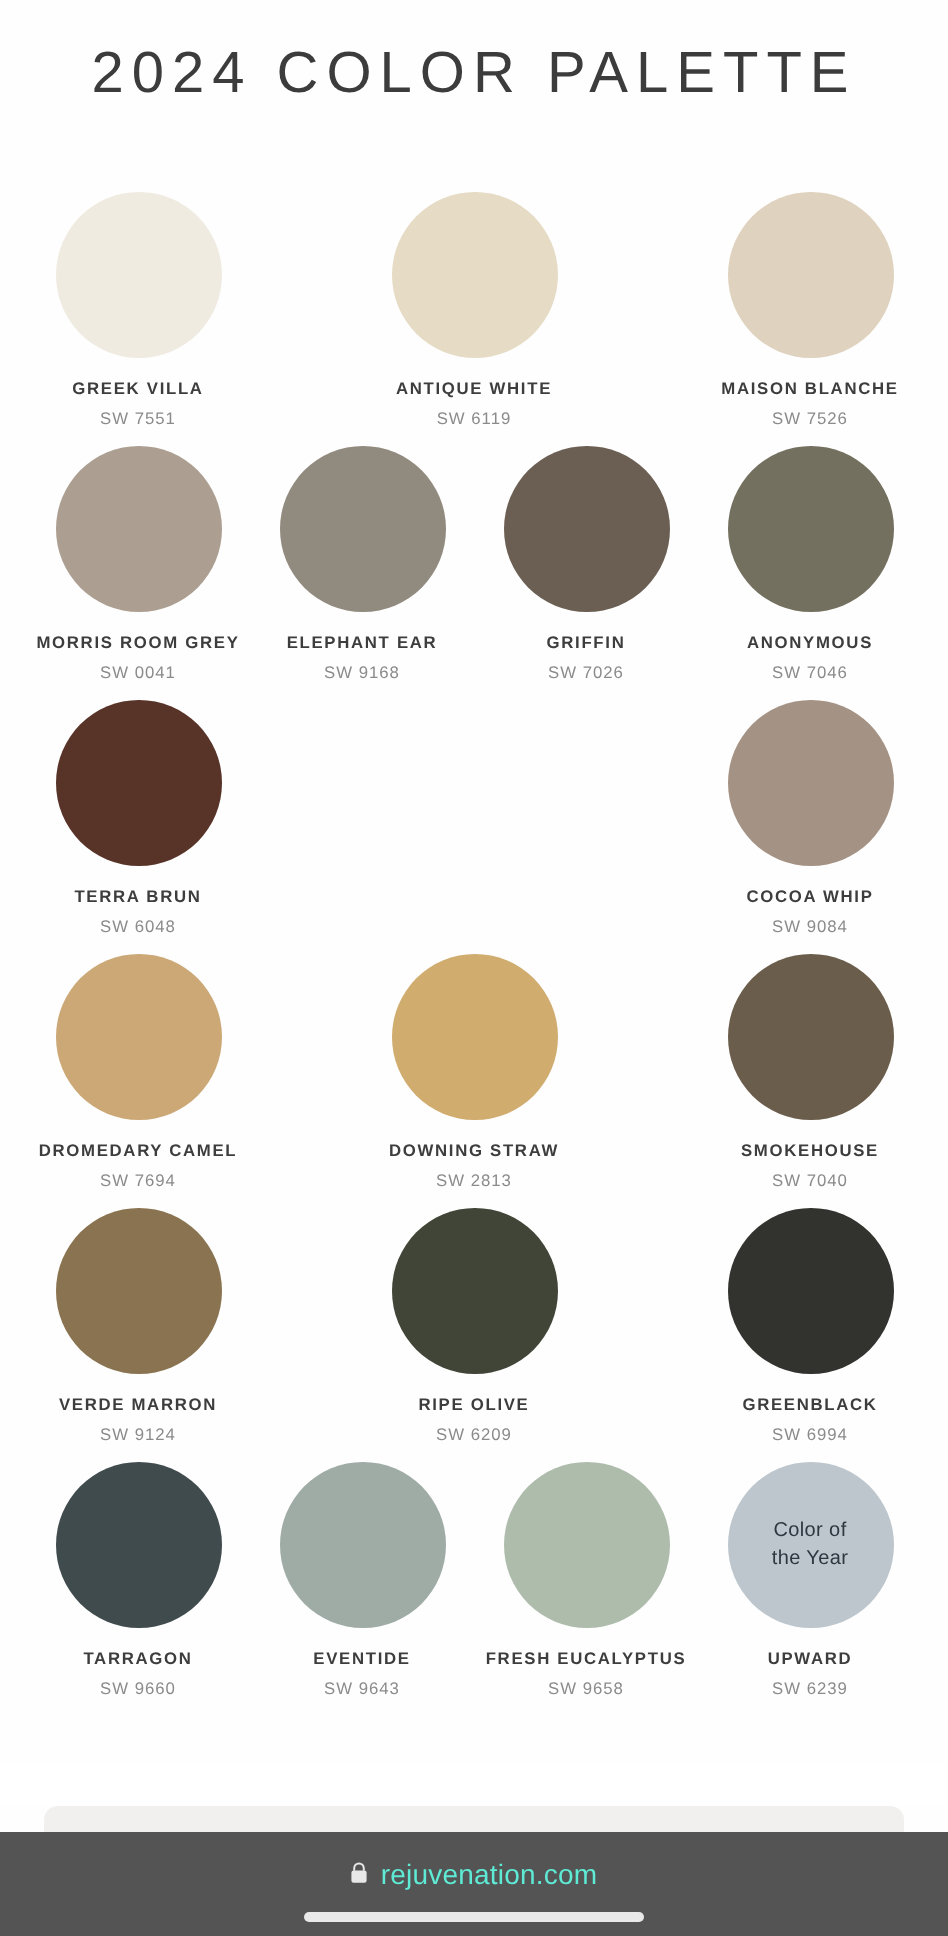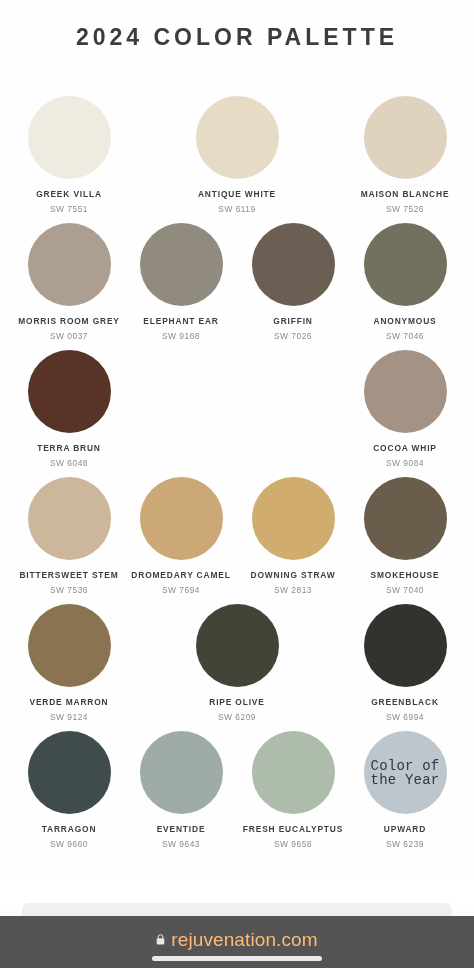--- a/index.html
+++ b/index.html
@@ -24,22 +24,22 @@
   
   .header {
     height: 74px;
     flex: 0 0 74px;
     display: flex;
     align-items: center;
     justify-content: center;
     background: #fefefe;
   }
   .page-title {
-    font-size: 23px;
-    font-weight: 700;
+    font-size: 29px;
+    font-weight: 400;
     letter-spacing: 4.0px;
     color: #3c3c3c;
     text-align: center;
     white-space: nowrap;
     font-family: "Liberation Sans", sans-serif;
   }
 
   
   .palette {
     flex: 1 1 auto;
@@ -60,22 +60,22 @@
   .swatch-disc {
     width: 83px;
     height: 83px;
     border-radius: 50%;
     display: flex;
     align-items: center;
     justify-content: center;
     flex-direction: column;
   }
   .coty-text {
-    font-family: Liberation Mono, monospace;
-    font-size: 14px;
+    font-family: Liberation Sans, sans-serif;
+    font-size: 10px;
     line-height: 14px;
     color: #2e3740;
     text-align: center;
     letter-spacing: 0.2px;
   }
   .swatch-name {
     margin-top: 10px;
     font-size: 8.4px;
     font-weight: 700;
     letter-spacing: 0.85px;
@@ -125,22 +125,22 @@
   }
   .lock-icon {
     display: inline-flex;
     width: 9px;
     height: 11px;
     position: relative;
     margin-bottom: 1px;
   }
   .lock-icon svg { display: block; }
   .url-text {
-    font-size: 19px;
-    color: #fdba74;
+    font-size: 14px;
+    color: #5eead4;
     letter-spacing: 0.1px;
     font-family: "Liberation Sans", sans-serif;
   }
   .home-indicator {
     position: absolute;
     bottom: 7px;
     left: 50%;
     transform: translateX(-50%);
     width: 170px;
     height: 5px;
@@ -173,21 +173,21 @@
         <div class="swatch-cell">
           <div class="swatch-disc" style="background: rgb(223, 210, 190);"></div>
           <div class="swatch-name">MAISON BLANCHE</div>
           <div class="swatch-code">SW 7526</div>
         </div>
       </div>
       <div class="palette-row">
         <div class="swatch-cell">
           <div class="swatch-disc" style="background: rgb(172, 159, 145);"></div>
           <div class="swatch-name">MORRIS ROOM GREY</div>
-          <div class="swatch-code">SW 0037</div>
+          <div class="swatch-code">SW 0041</div>
         </div>
         <div class="swatch-cell">
           <div class="swatch-disc" style="background: rgb(145, 138, 127);"></div>
           <div class="swatch-name">ELEPHANT EAR</div>
           <div class="swatch-code">SW 9168</div>
         </div>
         <div class="swatch-cell">
           <div class="swatch-disc" style="background: rgb(107, 95, 83);"></div>
           <div class="swatch-name">GRIFFIN</div>
           <div class="swatch-code">SW 7026</div>
@@ -204,25 +204,20 @@
           <div class="swatch-name">TERRA BRUN</div>
           <div class="swatch-code">SW 6048</div>
         </div>
         <div class="swatch-cell">
           <div class="swatch-disc" style="background: rgb(164, 146, 132);"></div>
           <div class="swatch-name">COCOA WHIP</div>
           <div class="swatch-code">SW 9084</div>
         </div>
       </div>
       <div class="palette-row">
-        <div class="swatch-cell">
-          <div class="swatch-disc" style="background: rgb(204, 182, 156);"></div>
-          <div class="swatch-name">BITTERSWEET STEM</div>
-          <div class="swatch-code">SW 7536</div>
-        </div>
         <div class="swatch-cell">
           <div class="swatch-disc" style="background: rgb(203, 168, 118);"></div>
           <div class="swatch-name">DROMEDARY CAMEL</div>
           <div class="swatch-code">SW 7694</div>
         </div>
         <div class="swatch-cell">
           <div class="swatch-disc" style="background: rgb(208, 172, 111);"></div>
           <div class="swatch-name">DOWNING STRAW</div>
           <div class="swatch-code">SW 2813</div>
         </div>

